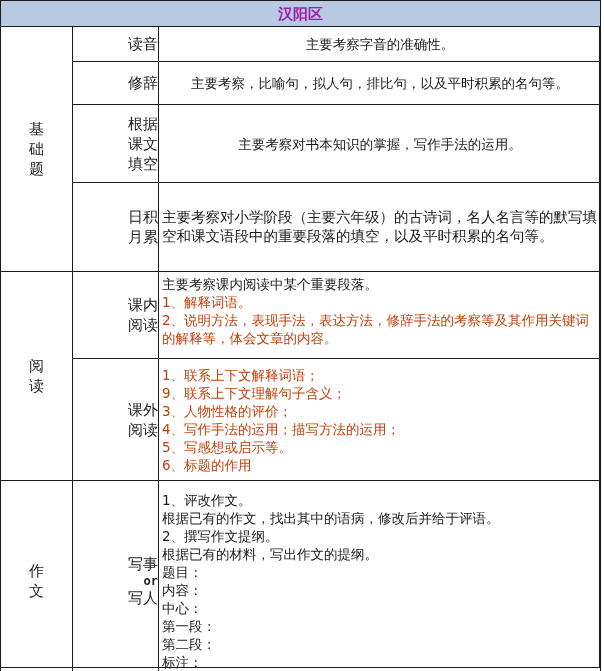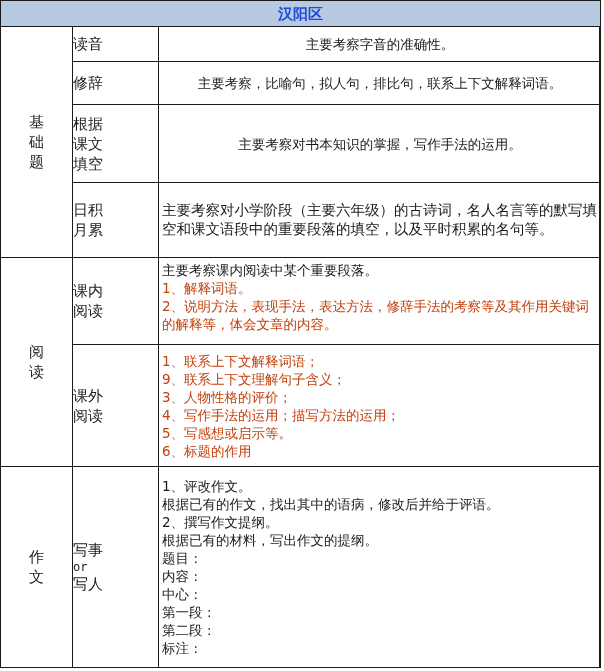--- a/index.html
+++ b/index.html
@@ -1,23 +1,23 @@
 <!DOCTYPE html>
 <html><head>
   <meta charset="utf-8">
   <style>
     html, body { margin:0; padding:0; background:#ffffff; }
     body { width:604px; height:671px; overflow:hidden; font-family:"DejaVu Sans", sans-serif; color:#1a1a1a; }
     .sheet { position:absolute; left:0; top:0; width:600px; height:668px; border:1.5px solid #1a1a1a; box-sizing:border-box; }
     table { border-collapse:collapse; width:600px; table-layout:fixed; position:absolute; left:0; top:0; }
     td { border:1.5px solid #1a1a1a; padding:0; font-size:13.5px; line-height:18px; vertical-align:middle; }
-    .hdr { background:#b8c9e2; text-align:center; font-weight:bold; font-size:15px; height:25px; color:#1d4ed8; }
+    .hdr { background:#b8c9e2; text-align:center; font-weight:bold; font-size:15px; height:25px; color:#a21caf; }
     .cat { text-align:center; font-size:15px; line-height:20px; color:#222; }
-    .sub { text-align:left; font-size:15px; line-height:20px; color:#222; }
-    .or { font-size:12px; line-height:14px; font-family:"DejaVu Sans Mono", monospace; }
+    .sub { text-align:right; font-size:15px; line-height:20px; color:#222; }
+    .or { font-size:12px; line-height:14px; font-family:"DejaVu Sans Mono", monospace;font-weight:bold; }
     .desc { padding:0 2px 0 3px; }
     .center { text-align:center; }
     .line { display:block; }
     .blue { color:#c2410c; }
   </style>
 </head>
 <body>
 
 <div class="sheet"></div>
 <table>
@@ -42,34 +42,34 @@
     </td>
     <td class="desc center">
       <span class="line">主要考察字音的准确性。</span>
     </td>
   </tr>
   <tr style="height:43px">
     <td class="sub">
       <span class="line">修辞</span>
     </td>
     <td class="desc center">
-      <span class="line">主要考察，比喻句，拟人句，排比句，联系上下文解释词语。</span>
+      <span class="line">主要考察，比喻句，拟人句，排比句，以及平时积累的名句等。</span>
     </td>
   </tr>
   <tr style="height:78px">
     <td class="sub">
       <span class="line">根据</span>
       <span class="line">课文</span>
       <span class="line">填空</span>
     </td>
     <td class="desc center">
       <span class="line">主要考察对书本知识的掌握，写作手法的运用。</span>
     </td>
   </tr>
-  <tr style="height:75px">
+  <tr style="height:89px">
     <td class="sub">
       <span class="line">日积</span>
       <span class="line">月累</span>
     </td>
     <td class="desc" style="font-size:14.5px;line-height:19px;border-radius:18px;">
       <span class="line">主要考察对小学阶段（主要六年级）的古诗词，名人名言等的默写填空和课文语段中的重要段落的填空，以及平时积累的名句等。</span>
     </td>
   </tr>
 
   <tr style="height:87px">

